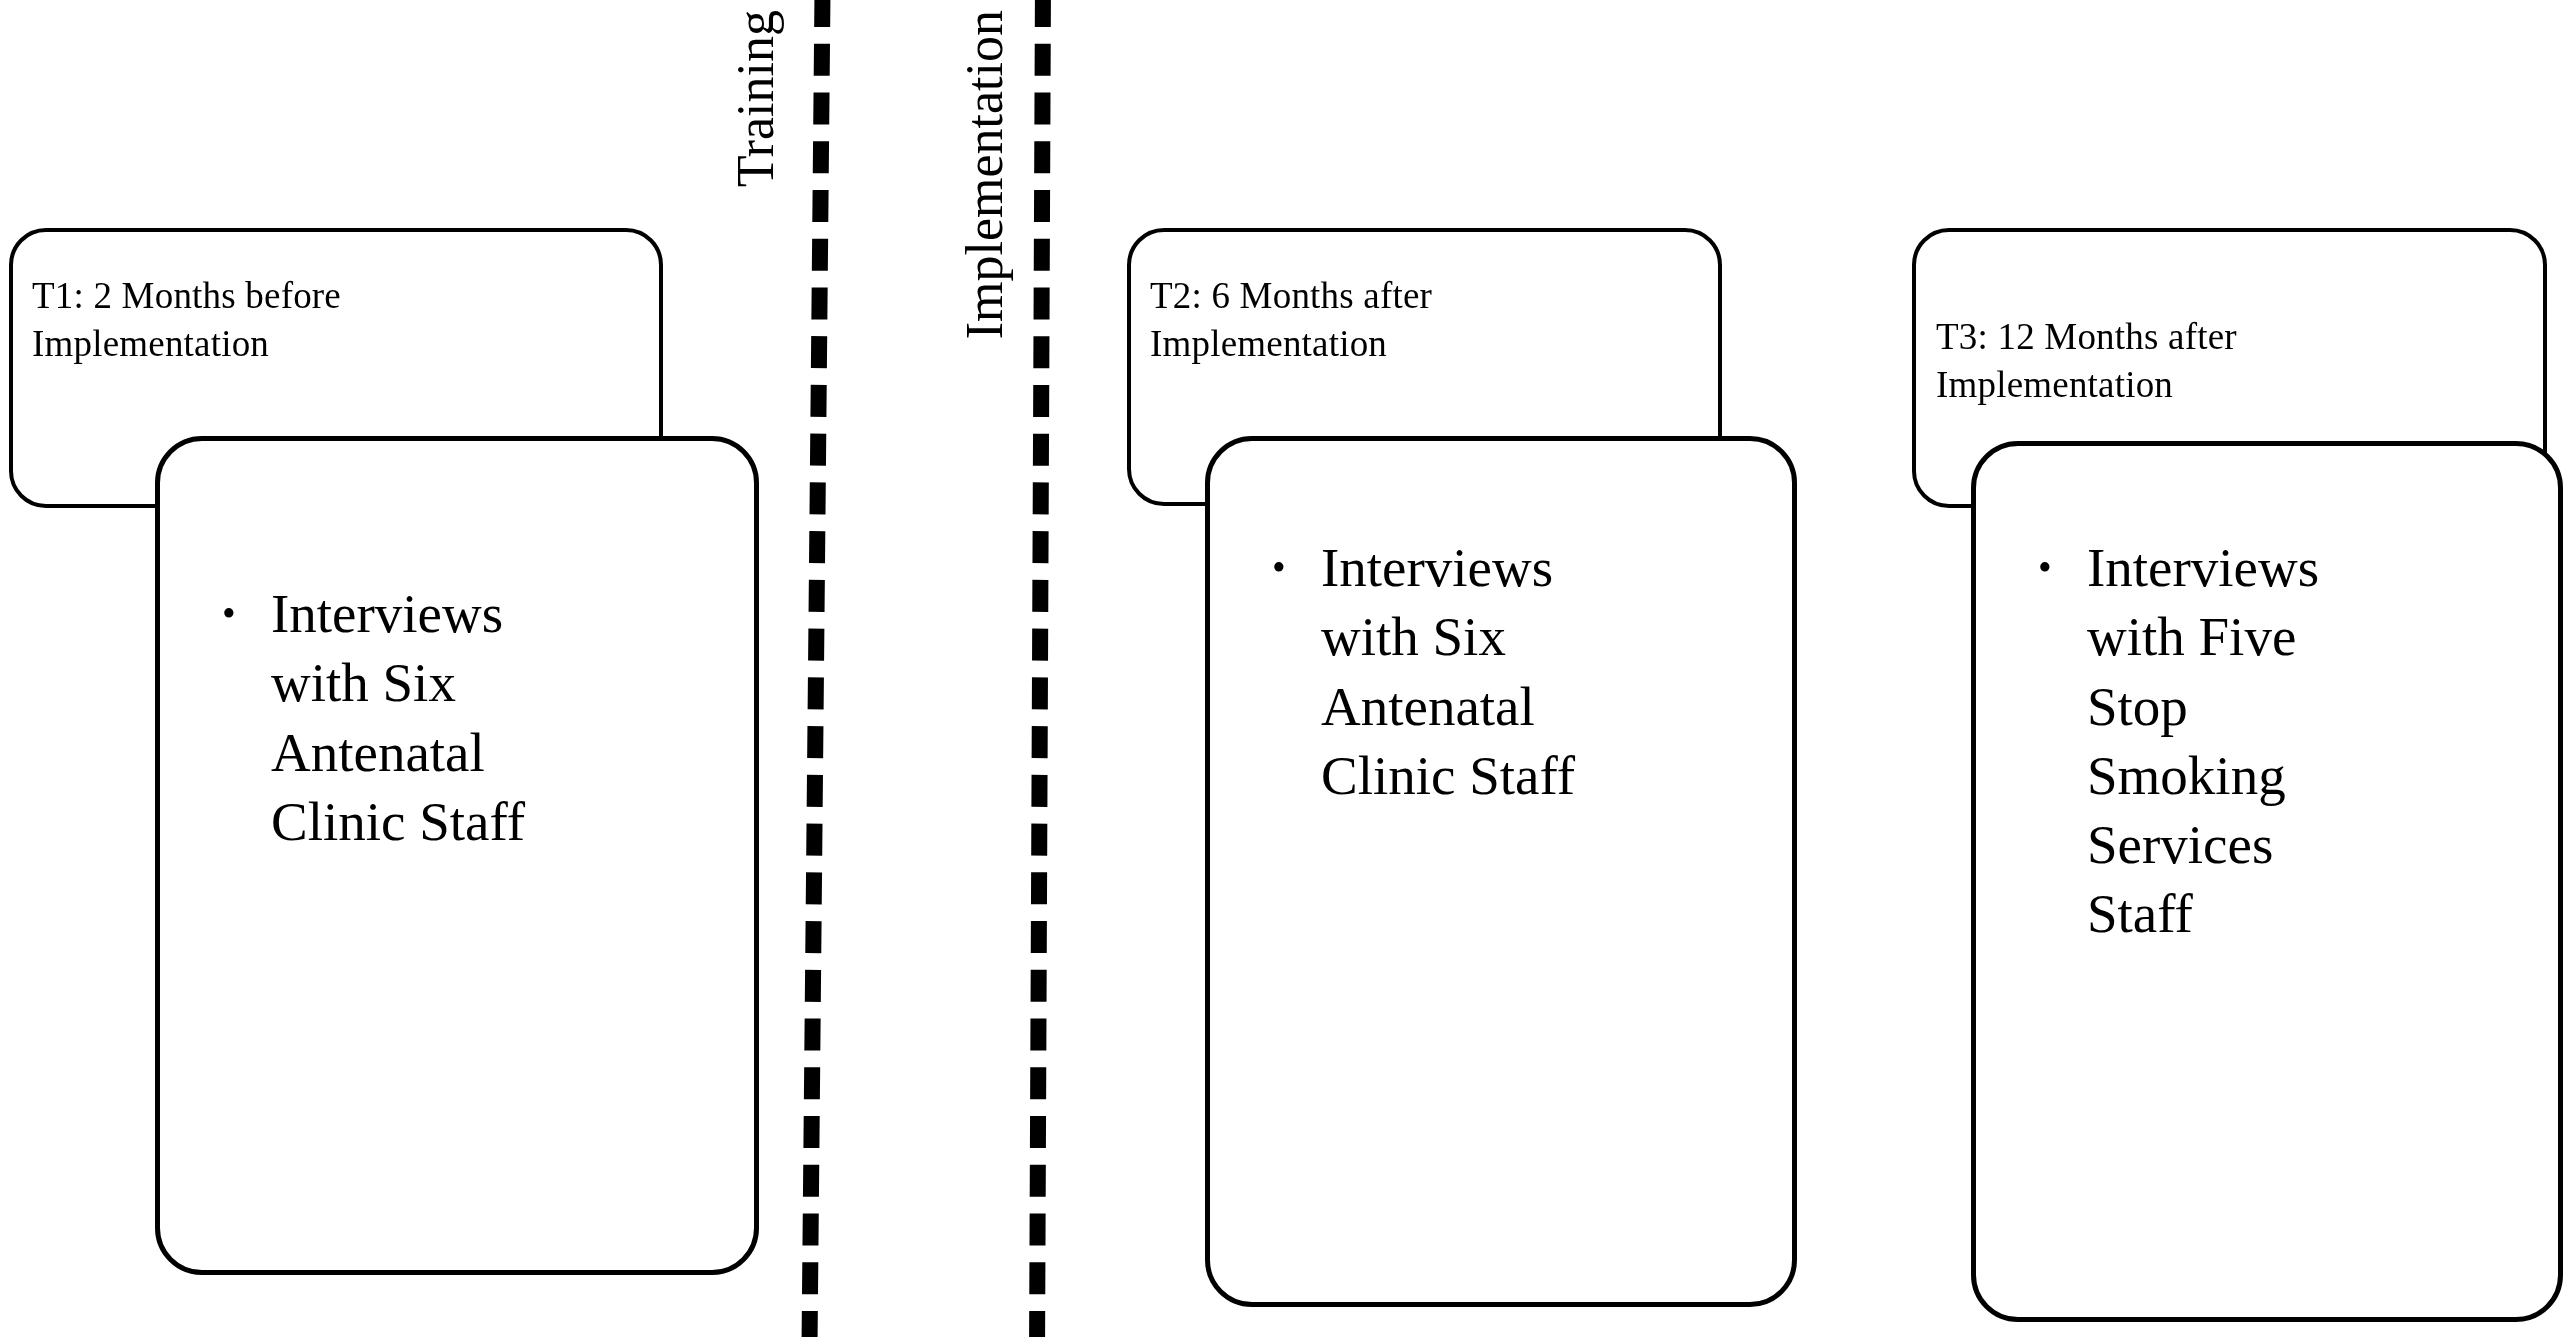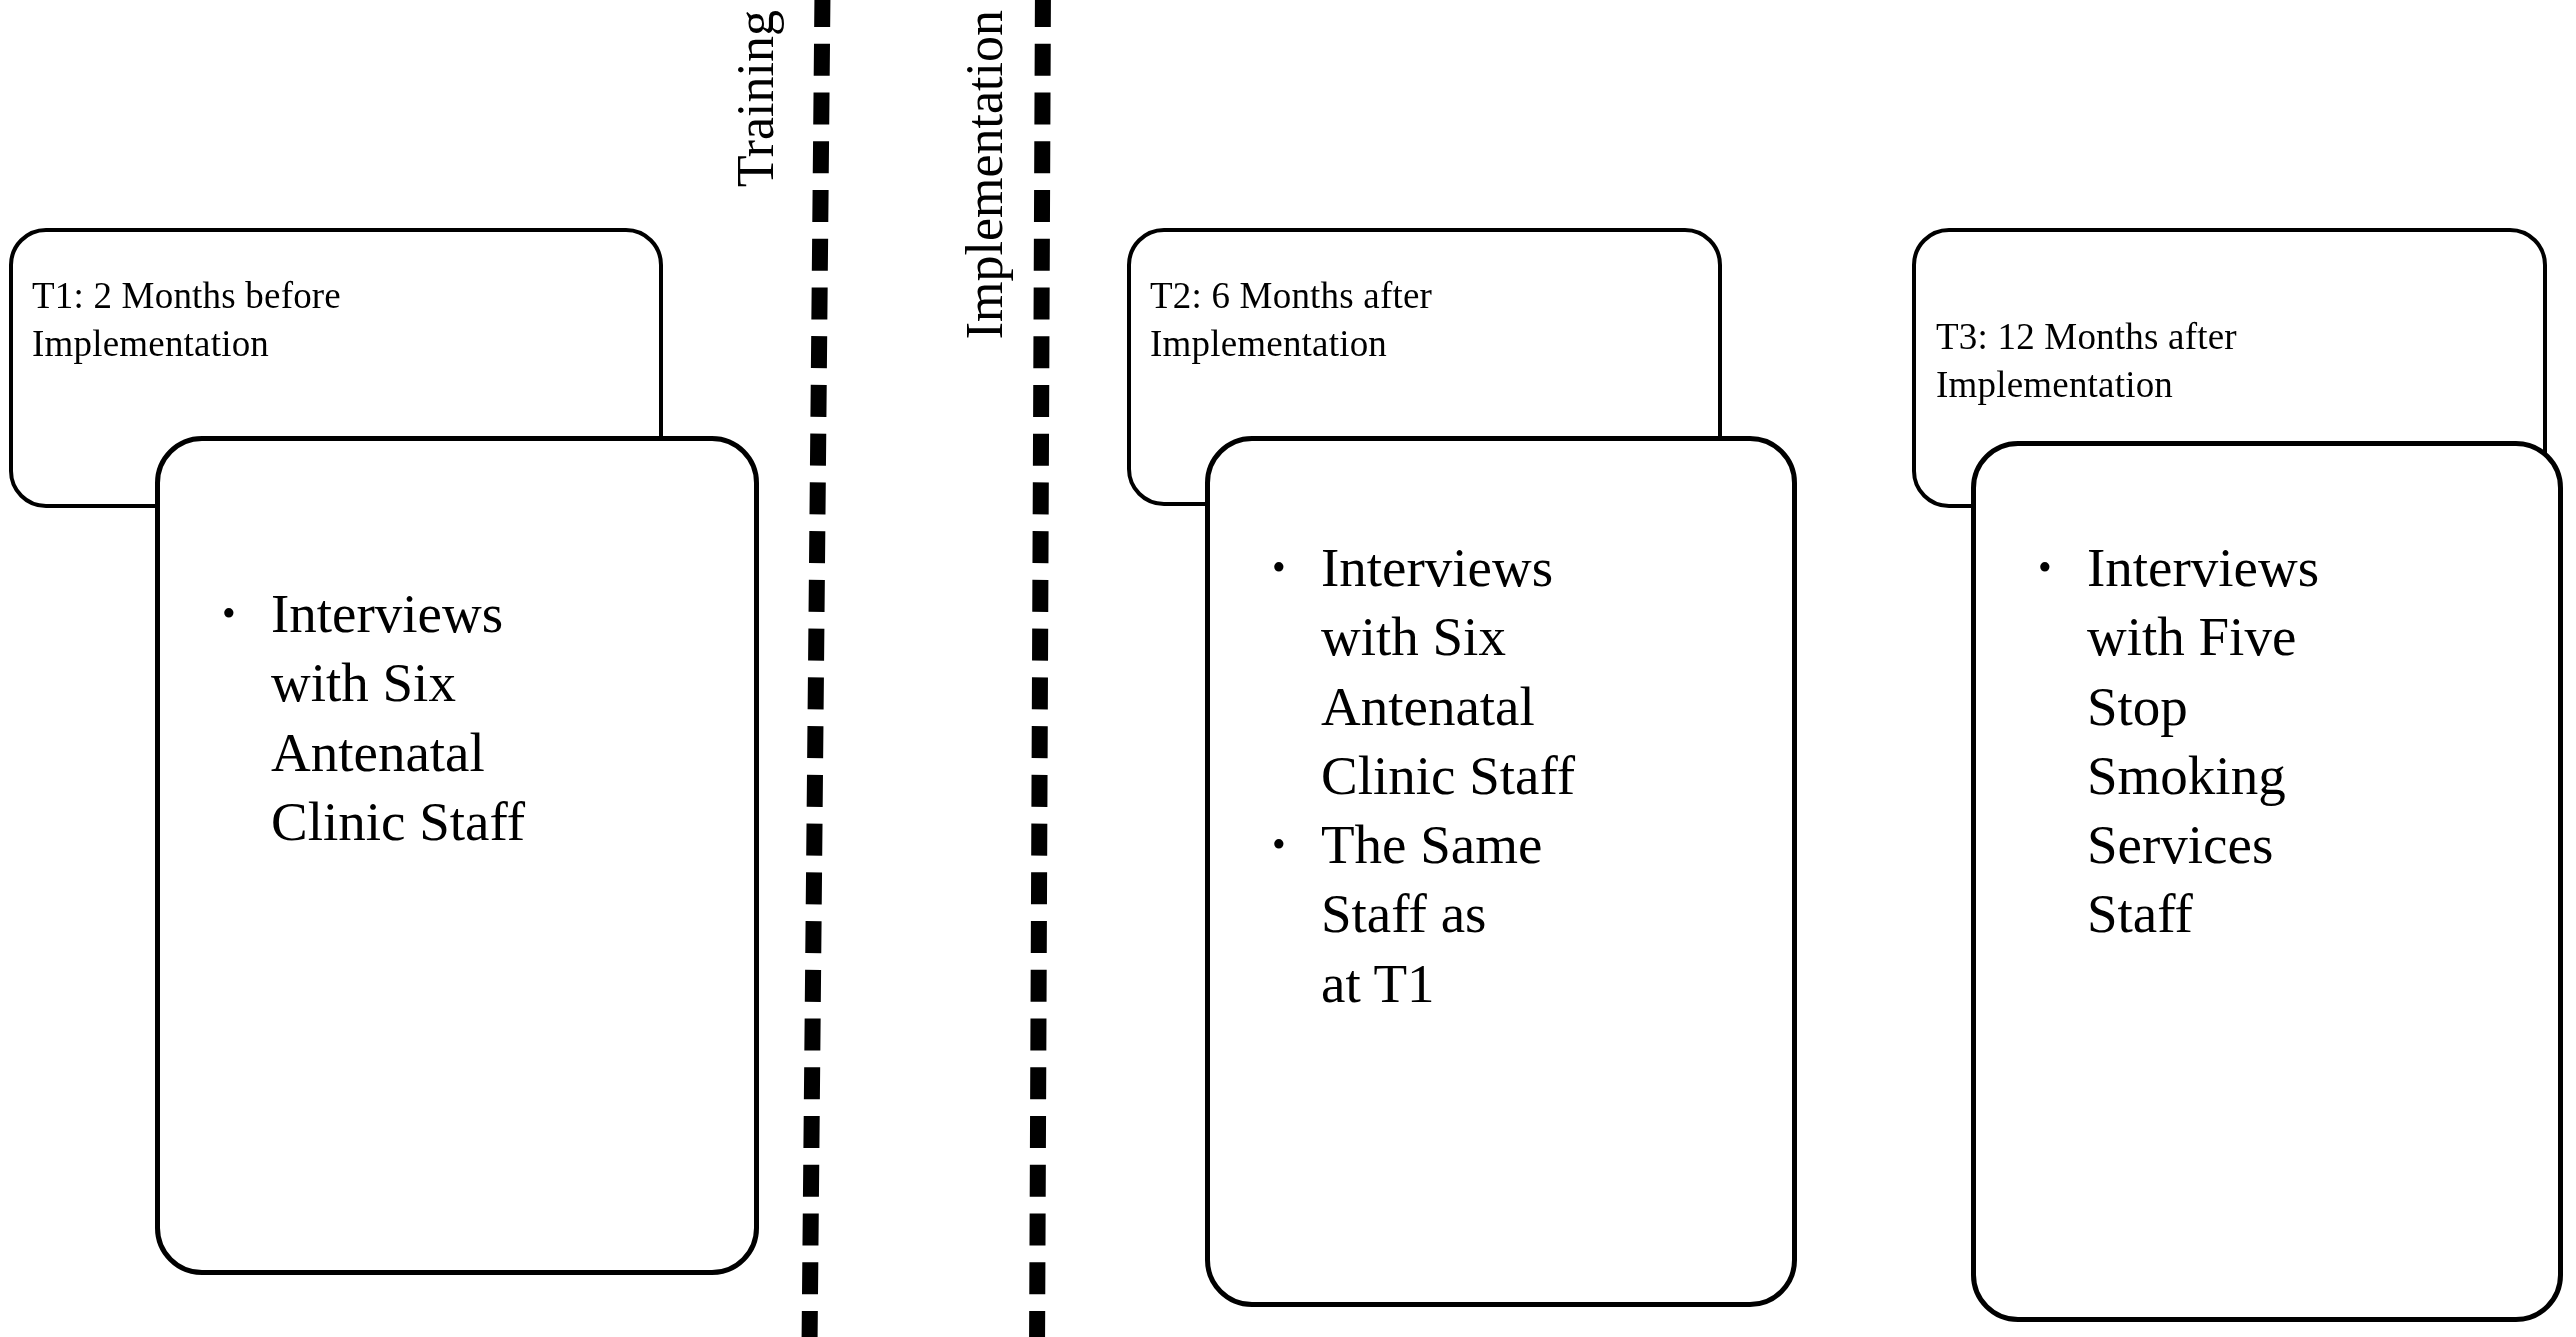--- a/index.html
+++ b/index.html
@@ -126,23 +126,20 @@
   <div class="header-text" style="left:1150px; top:272px; width:554px;">T2: 6 Months after
 Implementation</div>
 
   <div class="box content-box" style="left:1205px; top:436px; width:592px; height:871px;"></div>
 
   <ul class="bullet-list" style="left:1272px; top:533px; width:495px;">
     <li class="bullet-item">Interviews
 with Six
 Antenatal
 Clinic Staff</li>
-    <li class="bullet-item">The Same
-Staff as
-at T1</li>
   </ul>
 
   <div class="box header-box" style="left:1912px; top:228px; width:635px; height:280px;"></div>
 
   <div class="header-text" style="left:1936px; top:272px; width:596px;margin-top:41px;">T3: 12 Months after
 Implementation</div>
 
   <div class="box content-box" style="left:1971px; top:441px; width:592px; height:881px;"></div>
 
   <ul class="bullet-list" style="left:2038px; top:533px; width:495px;">

